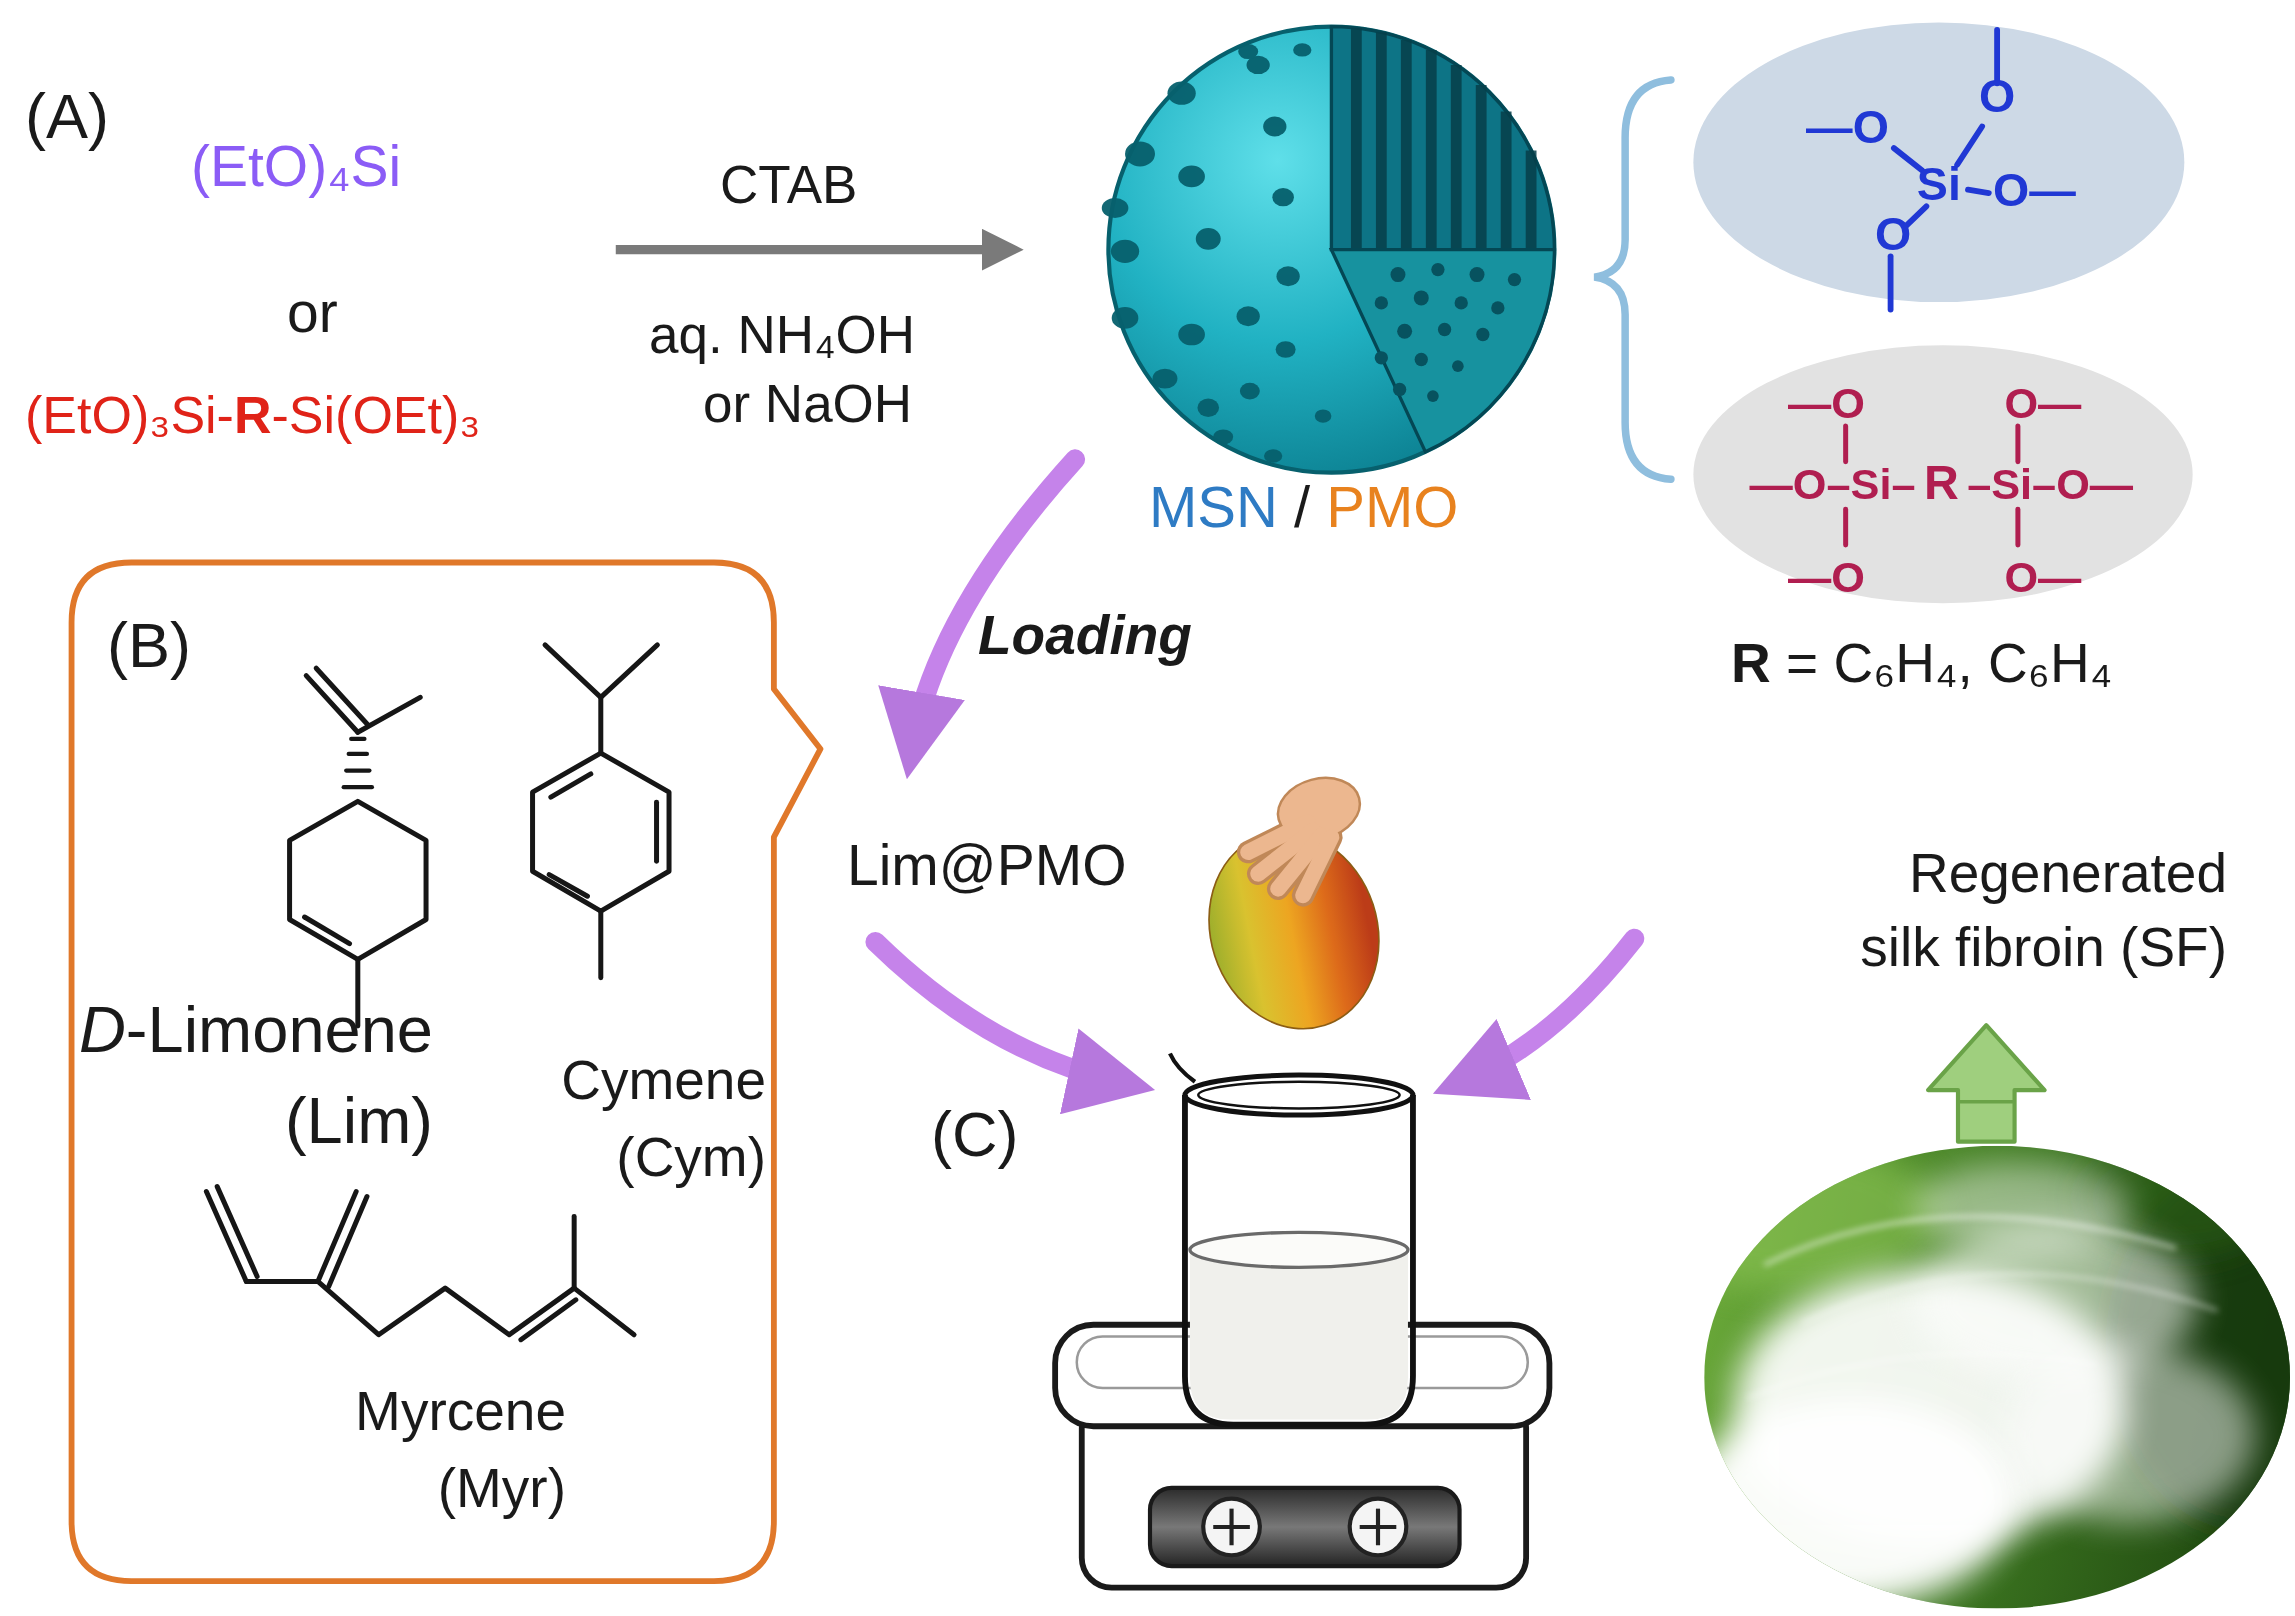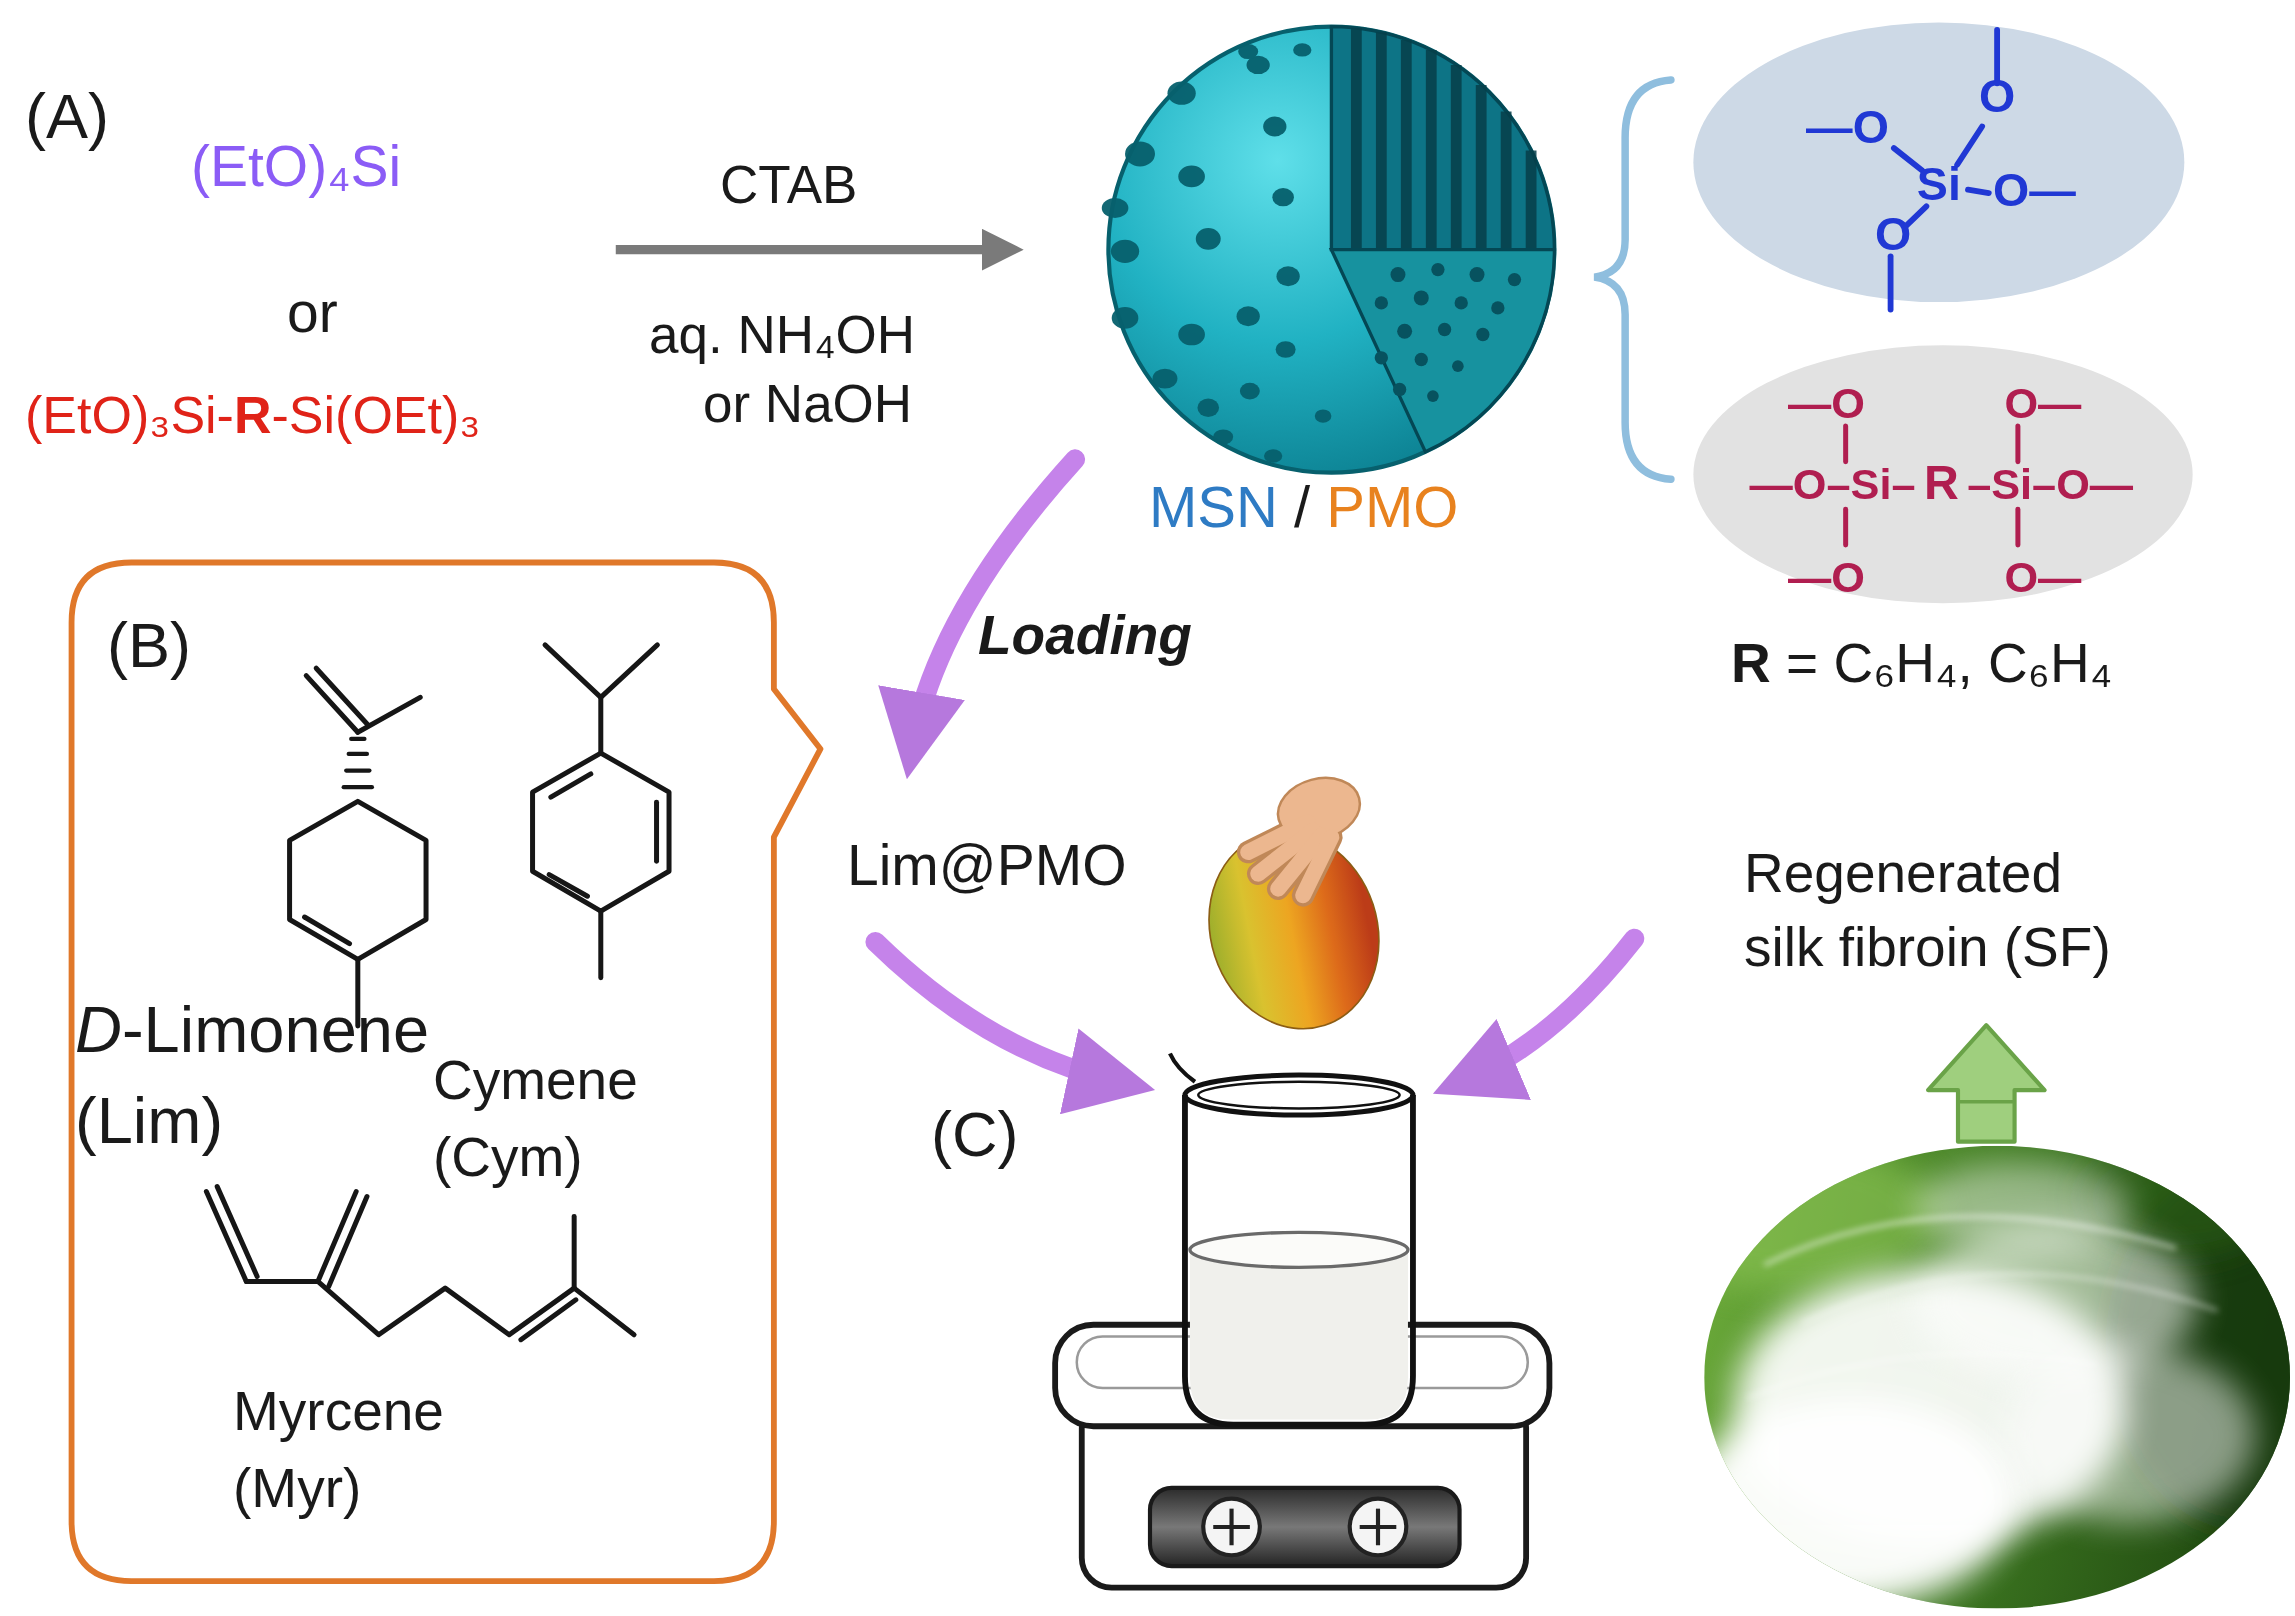--- a/index.html
+++ b/index.html
@@ -7,21 +7,21 @@
   #fig{position:relative;width:2295px;height:1616px;background:#fff;overflow:hidden}
   #fig svg.scene{position:absolute;left:0;top:0}
   .txt{position:absolute;white-space:nowrap;line-height:1.18}
   .b{font-weight:bold}
   .i{font-style:italic}
   .sb{font-weight:600;font-style:italic}
   .blue{color:#8b5cf6}
   .red{color:#e02318}
   .orangec{color:#e8821e}
   .msnblue{color:#2e7bc4}
-  .center{text-align:left;white-space:normal}
+  .center{text-align:right;white-space:normal}
   svg text{font-family:"Liberation Sans","DejaVu Sans",sans-serif}
   .atomBlue{fill:#2038d4;font-size:56px;font-weight:bold}
   .atomMar{fill:#b01e50;font-size:52px;font-weight:bold}
   .atomMarR{fill:#b01e50;font-size:58px;font-weight:bold}
   .bondBlue{stroke:#2038d4;stroke-width:7;stroke-linecap:round}
   .bondMar{stroke:#b01e50;stroke-width:6;stroke-linecap:round}
   .skel{stroke:#161616;stroke-width:6;fill:none;stroke-linecap:round;stroke-linejoin:round}
 </style>
 </head>
 <body>

